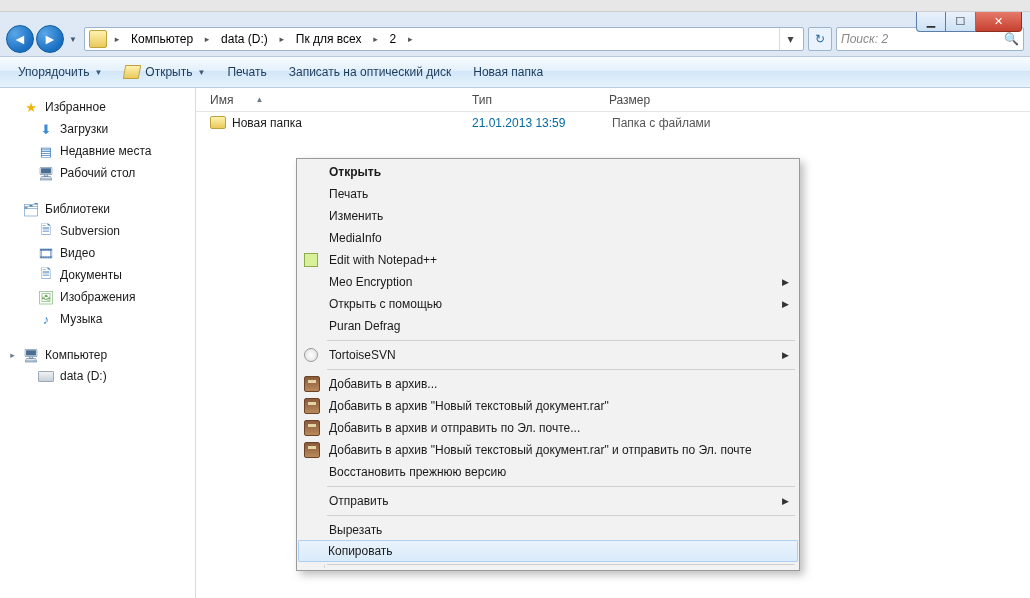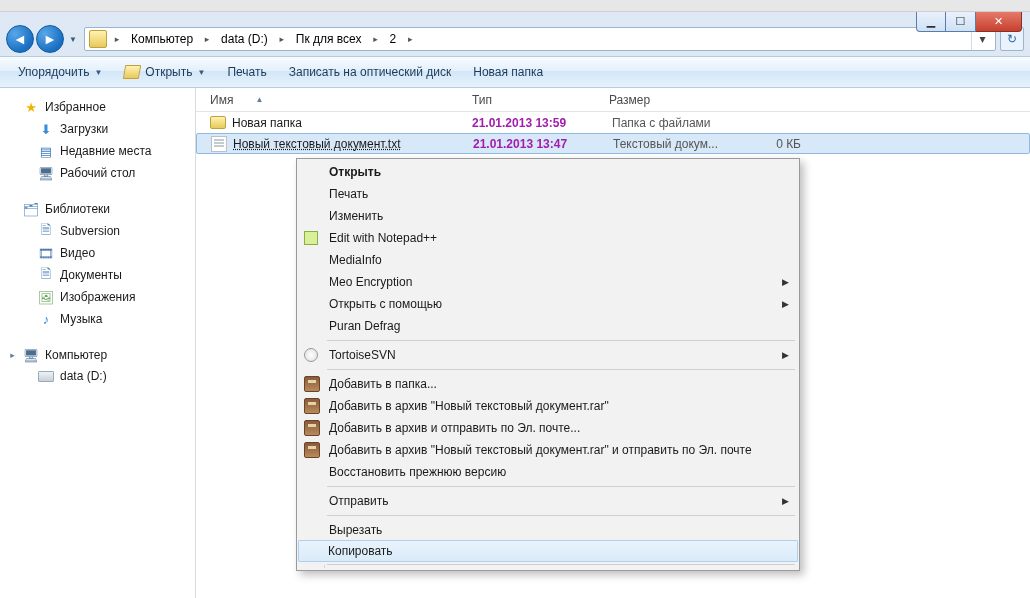--- a/index.html
+++ b/index.html
@@ -108,21 +108,21 @@
   .col { padding:0 8px; border-right:1px solid transparent; display:flex; align-items:center; gap:22px; height:100%;}
   .col.name { width:262px; }
   .col.date { width:140px; }
   .col.type { width:128px; }
   .col.size { width:76px; text-align:right; justify-content:center;}
   .col .sort { font-size:8px; color:#6a7d90;}
   .rows { }
   .row { height:21px; display:flex; align-items:center; padding-left:6px; }
   .row .c { padding:0 8px; }
   .row .c.name { width:262px; display:flex; align-items:center; gap:6px;}
-  .row .c.date { width:140px; color:#a21caf;font-weight:bold;}
+  .row .c.date { width:140px; color:#0369a1;}
   .row .c.type { width:128px; color:#555;}
   .row .c.size { width:76px; text-align:right; color:#555;}
   .row.selected { background:#d7e8f8; border:1px solid #8fb9e0; border-radius:2px; height:21px; }
   .row.selected .c.name span.fn { text-decoration: underline; text-decoration-style: dotted; }
   .file-ico { width:16px; height:16px; }
   .file-ico.folder { background:linear-gradient(#fff2b0,#e8c95a); border:1px solid #bfa23d; border-radius:2px; height:13px;}
   .file-ico.txt { background:#fff; border:1px solid #b8c1c9; position:relative;}
   .file-ico.txt::after { content:""; position:absolute; top:2px; left:2px; right:2px; height:2px; background:#c3cbd2; box-shadow:0 3px 0 #c3cbd2, 0 6px 0 #c3cbd2;}
   
   .ctx {
@@ -179,20 +179,24 @@
     <div class="bc-seg">data (D:)</div>
     <div class="bc-arrow">▸</div>
     <div class="bc-seg">Пк для всех</div>
     <div class="bc-arrow">▸</div>
     <div class="bc-seg">2</div>
     <div class="bc-arrow">▸</div>
     <div class="bc-end"></div>
     <div class="bc-right">▾</div>
   </div>
   <div class="refresh-btn">↻</div>
+  <div class="searchbox">
+    <span>Поиск: 2</span>
+    <span class="mag">🔍</span>
+  </div>
 </div>
 
 <div class="toolbar">
   <div class="tb-item">
     <span>Упорядочить</span>
       <span class="dd">▼</span>
   </div>
   <div class="tb-item">
     <span class="tb-ico-open"></span>
     <span>Открыть</span>
@@ -286,51 +290,42 @@
     <div class="rows" id="rows">
         <div class="row">
           <div class="c name">
             <span class="file-ico folder"></span>
             <span class="fn">Новая папка</span>
           </div>
           <div class="c date">21.01.2013 13:59</div>
           <div class="c type">Папка с файлами</div>
           <div class="c size"></div>
         </div>
-        <div class="row selected">
-          <div class="c name">
-            <span class="file-ico txt"></span>
-            <span class="fn">Новый текстовый документ.txt</span>
-          </div>
-          <div class="c date">21.01.2013 13:47</div>
-          <div class="c type">Текстовый докум...</div>
-          <div class="c size">0 КБ</div>
-        </div>
       </div>
   </div>
 </div>
 
 <div class="ctx">
   <div class="ctx-gutter"></div>
   <div class="ctx-inner" id="ctx-inner">
       <div class="ctx-item bold">
         <span>Открыть</span>
       </div>
       <div class="ctx-item">
         <span>Печать</span>
       </div>
       <div class="ctx-item">
         <span>Изменить</span>
       </div>
       <div class="ctx-item">
+        <span>MediaInfo</span>
+      </div>
+      <div class="ctx-item">
         <span class="cico np"></span>
         <span>Edit with Notepad++</span>
-      </div>
-      <div class="ctx-item">
-        <span>MediaInfo</span>
       </div>
       <div class="ctx-item">
         <span>Meo Encryption</span>
         <span class="arrow">▶</span>
       </div>
       <div class="ctx-item">
         <span>Открыть с помощью</span>
         <span class="arrow">▶</span>
       </div>
       <div class="ctx-item">
@@ -338,21 +333,21 @@
       </div>
       <div class="ctx-sep"></div>
       <div class="ctx-item">
         <span class="cico svn"></span>
         <span>TortoiseSVN</span>
         <span class="arrow">▶</span>
       </div>
       <div class="ctx-sep"></div>
       <div class="ctx-item">
         <span class="cico rar"></span>
-        <span>Добавить в папка...</span>
+        <span>Добавить в архив...</span>
       </div>
       <div class="ctx-item">
         <span class="cico rar"></span>
         <span>Добавить в архив "Новый текстовый документ.rar"</span>
       </div>
       <div class="ctx-item">
         <span class="cico rar"></span>
         <span>Добавить в архив и отправить по Эл. почте...</span>
       </div>
       <div class="ctx-item">

